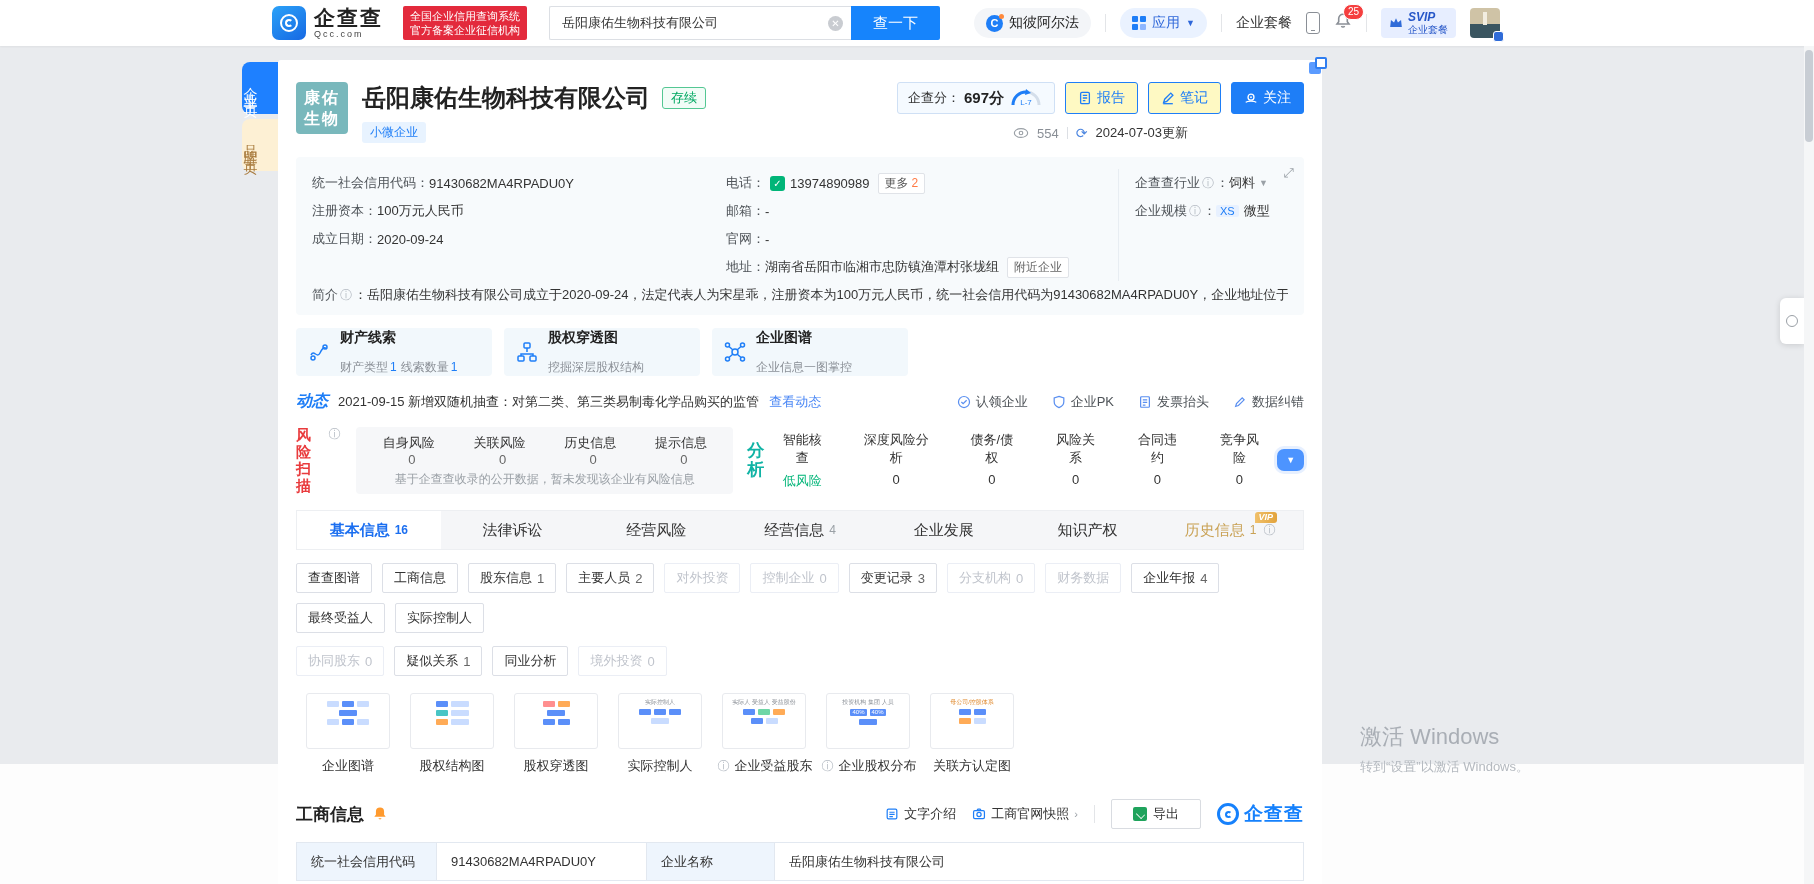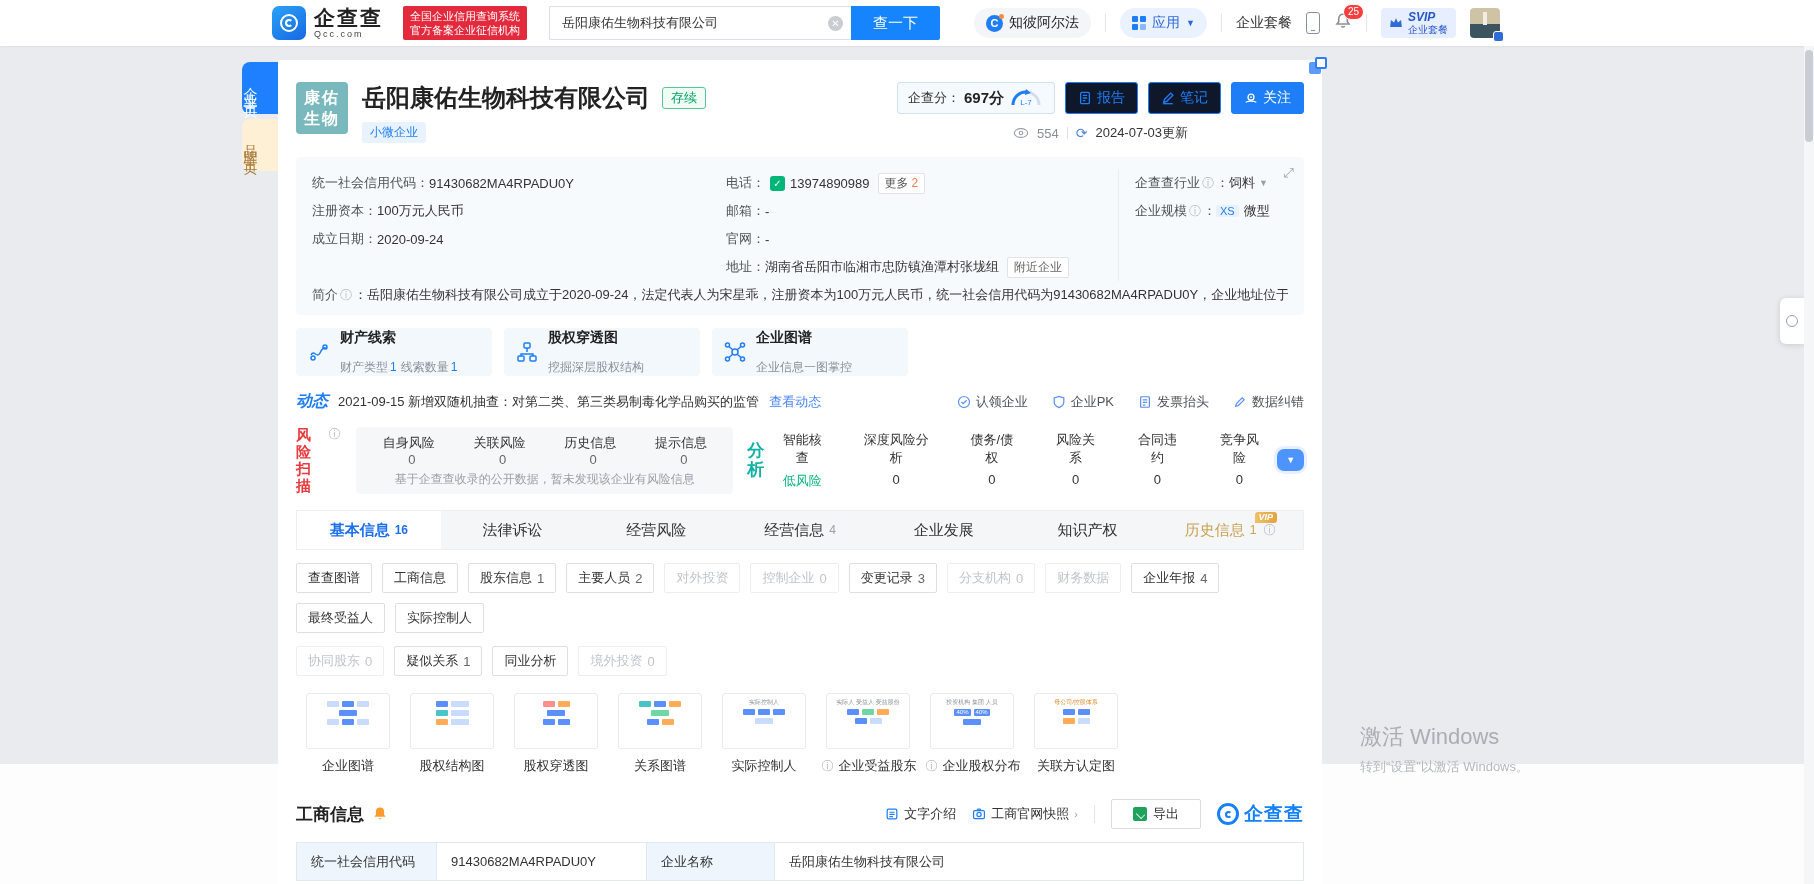--- a/index.html
+++ b/index.html
@@ -64,21 +64,21 @@
   .co-name-row { display:flex; align-items:center; }
   .co-name { font-size:24px; font-weight:bold; color:#222; }
   .status-badge { margin-left:12px; font-size:13px; color:#00a862; border:1px solid #54c793; background:#f2fcf7; border-radius:3px; padding:1px 8px; }
   .tag-row { margin-top:8px; }
   .blue-chip { display:inline-block; background:#e8f3ff; color:#1e7ef7; font-size:12px; border-radius:3px; padding:2px 8px; }
   .header-right { margin-left:auto; text-align:right; }
   .hr-btns { display:flex; align-items:center; gap:10px; justify-content:flex-end; }
   .score-box { height:32px; border:1px solid #cfe0f5; background:#f5faff; border-radius:3px; display:flex; align-items:center; gap:4px; padding:0 10px; cursor:pointer; }
   .score-box .lb { font-size:13px; color:#333; }
   .score-box .sc { font-size:15px; font-weight:bold; color:#222; }
-  .hbtn { height:32px; min-width:72px; border:1px solid #1e7ef7; background:#0f172a; color:#1e7ef7; border-radius:3px; font-size:14px; display:flex; align-items:center; justify-content:center; gap:5px; cursor:pointer; padding:0 12px; font-family:inherit; }
+  .hbtn { height:32px; min-width:72px; border:1px solid #1e7ef7; background:#fef9c3; color:#1e7ef7; border-radius:3px; font-size:14px; display:flex; align-items:center; justify-content:center; gap:5px; cursor:pointer; padding:0 12px; font-family:inherit; }
   .hbtn.primary { background:#1e7ef7; color:#fff; }
   .hbtn svg { width:14px; height:14px; fill:none; stroke:currentColor; stroke-width:1.5; }
   .meta-row { margin-top:10px; font-size:13px; color:#8a8f96; display:flex; align-items:center; gap:8px; justify-content:center; }
   .meta-row .upd { color:#333; }
   .eye-ic { width:16px; height:12px; fill:none; stroke:#9aa0a6; stroke-width:1.3; }
   .meta-sep { width:1px; height:12px; background:#dcdfe4; }
   .refresh-ic { color:#4d86e0; font-size:14px; }
 
   
   .info-panel { margin-top:14px; background:#f7fafc; border-radius:4px; padding:12px 16px 10px; position:relative; }
@@ -667,39 +667,20 @@
               <i class="m mb"></i>
               <i class="m mb"></i>
             </div>
         </div>
         <div class="graph-label">
             <span>股权穿透图</span>
           </div>
       </div>
       <div class="graph-item">
         <div class="graph-card">
-          <div class="mrow">
-              <i class="m mt2"></i>
-              <i class="m mb"></i>
-              <i class="m mo"></i>
-            </div>
-          <div class="mrow">
-              <i class="m mg mw"></i>
-            </div>
-          <div class="mrow">
-              <i class="m mb"></i>
-              <i class="m mo"></i>
-            </div>
-        </div>
-        <div class="graph-label">
-            <span>关系图谱</span>
-          </div>
-      </div>
-      <div class="graph-item">
-        <div class="graph-card">
           <div class="mini-top">实际控制人</div>
           <div class="mrow">
               <i class="m mb"></i>
               <i class="m mb"></i>
               <i class="m mb"></i>
             </div>
           <div class="mrow">
               <i class="m ml mw"></i>
             </div>
         </div>

